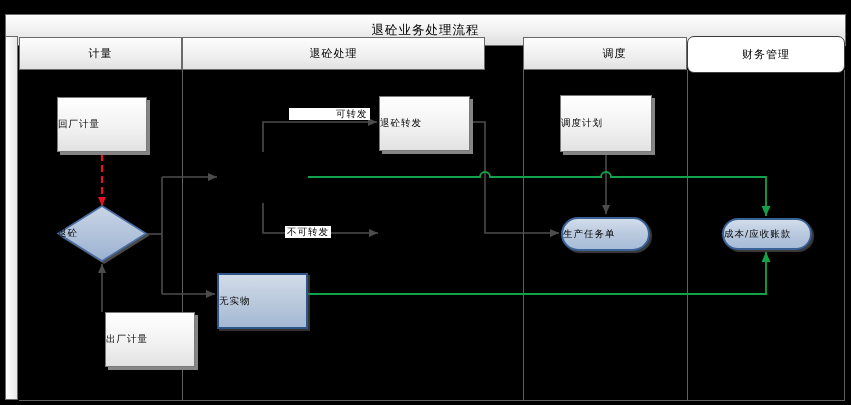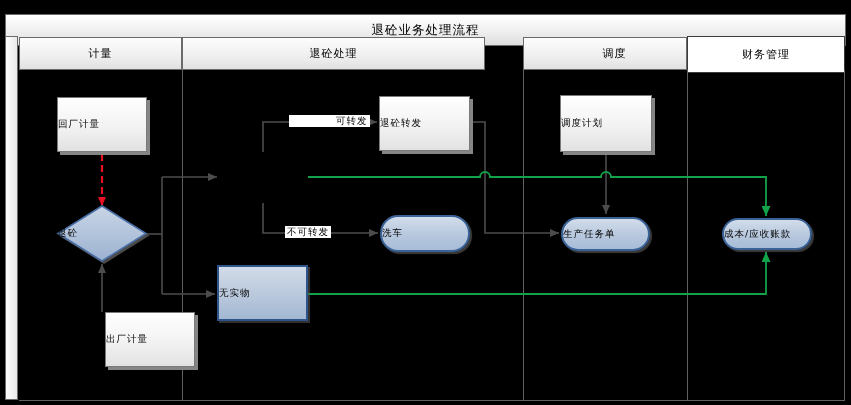--- a/index.html
+++ b/index.html
@@ -19,21 +19,21 @@
   .lane-header.finance{top:36px;height:37px;background:#ffffff;border:1px solid #3c3c3c;}
   .pool-body{position:absolute;left:19px;top:70px;width:826px;height:331px;
       border-right:1px solid #606060;border-bottom:1px solid #606060;box-sizing:border-box;}
   .lane-divider{position:absolute;top:70px;height:331px;width:1px;background:#606060;}
   
   .node{position:absolute;display:flex;align-items:center;justify-content:flex-start;
         font-size:9.5px;letter-spacing:1px;text-align:center;box-sizing:border-box;}
   .proc{background:linear-gradient(180deg,#ffffff 0%,#f2f2f2 55%,#e2e2e2 100%);
         border:1px solid #7a7a7a;box-shadow:3px 3px 0 #858585;}
   .bluebox{background:linear-gradient(180deg,#d2dbe8 0%,#b9c8dc 55%,#a3b8d3 100%);
-        border:2px solid #2f548a;box-shadow:2px 2px 0 rgba(90,90,90,.55);}
+        border:2px solid #2f548a;box-shadow:2px 2px 0 rgba(90,90,90,.55);margin-top:8px;}
   .stadium{background:linear-gradient(180deg,#d2ddeb 0%,#b9c9de 50%,#a7bcd8 100%);
         border:2px solid #3a6296;border-radius:18px;box-shadow:2px 2px 1px rgba(110,110,110,.55);}
   .diamond{background:transparent;}
   .diamond svg{position:absolute;left:0;top:0;overflow:visible;}
   .diamond .lbl{position:relative;z-index:2;}
   .dshadow{filter:drop-shadow(2px 3px 0 #7c7c7c);}
   .dshadow-blue{filter:drop-shadow(2px 2px 0 #4a4a4a);}
   
   .edge-label{position:absolute;background:#ffffff;color:#000;font-size:9.5px;
       letter-spacing:1px;padding:0 2px;line-height:12px;z-index:6;}
@@ -44,21 +44,21 @@
 <body>
 
 <div class="page">
 
   <div class="pool-title">退砼业务处理流程</div>
   <div class="pool-left-strip"></div>
 
   <div class="lane-header" style="left:19px;width:163px;">计量</div>
   <div class="lane-header" style="left:182px;width:303px;">退砼处理</div>
   <div class="lane-header" style="left:523px;width:164px;padding-left:19px;">调度</div>
-  <div class="lane-header finance" style="left:687px;width:158px;">财务管理</div>
+  <div class="lane-header finance" style="left:687px;width:158px;border-radius:7px;">财务管理</div>
 
   <div class="pool-body"></div>
   <div class="lane-divider" style="left:182px;"></div>
   <div class="lane-divider" style="left:523px;"></div>
   <div class="lane-divider" style="left:687px;"></div>
 
   <svg class="connectors" width="851" height="405">
     <defs>
       <marker id="arrGray" markerUnits="userSpaceOnUse" markerWidth="9" markerHeight="8" viewBox="0 0 9 8" refX="9" refY="4" orient="auto">
         <path d="M0,0 L9,4 L0,8 Z" fill="#4c4c4c"></path>
@@ -106,36 +106,33 @@
 
   <div class="node proc" style="left:57px;top:312px;width:90px;height:55px;margin-left:48px;">
     <span>出厂计量</span>
   </div>
 
 
   <div class="node proc" style="left:379px;top:96px;width:91px;height:55px;">
     <span>退砼转发</span>
   </div>
 
-  <div class="node stadium" style="left:380px;top:215px;width:90px;height:37px;">
-    <span>洗车</span>
-  </div>
 
   <div class="node bluebox" style="left:217px;top:265px;width:91px;height:56px;">
     <span>无实物</span>
   </div>
 
   <div class="node proc" style="left:560px;top:95px;width:92px;height:57px;">
     <span>调度计划</span>
   </div>
 
   <div class="node stadium" style="left:561px;top:217px;width:89px;height:34px;">
     <span>生产任务单</span>
   </div>
 
   <div class="node stadium" style="left:722px;top:218px;width:90px;height:32px;border-radius:16px;">
     <span>成本/应收账款</span>
   </div>
 
-  <div class="edge-label" style="left:289px;top:115px;padding-left:47px;">可转发</div>
+  <div class="edge-label" style="left:289px;top:108px;padding-left:47px;">可转发</div>
   <div class="edge-label" style="left:285px;top:226px;">不可转发</div>
 
 </div>
 
 </body></html>

